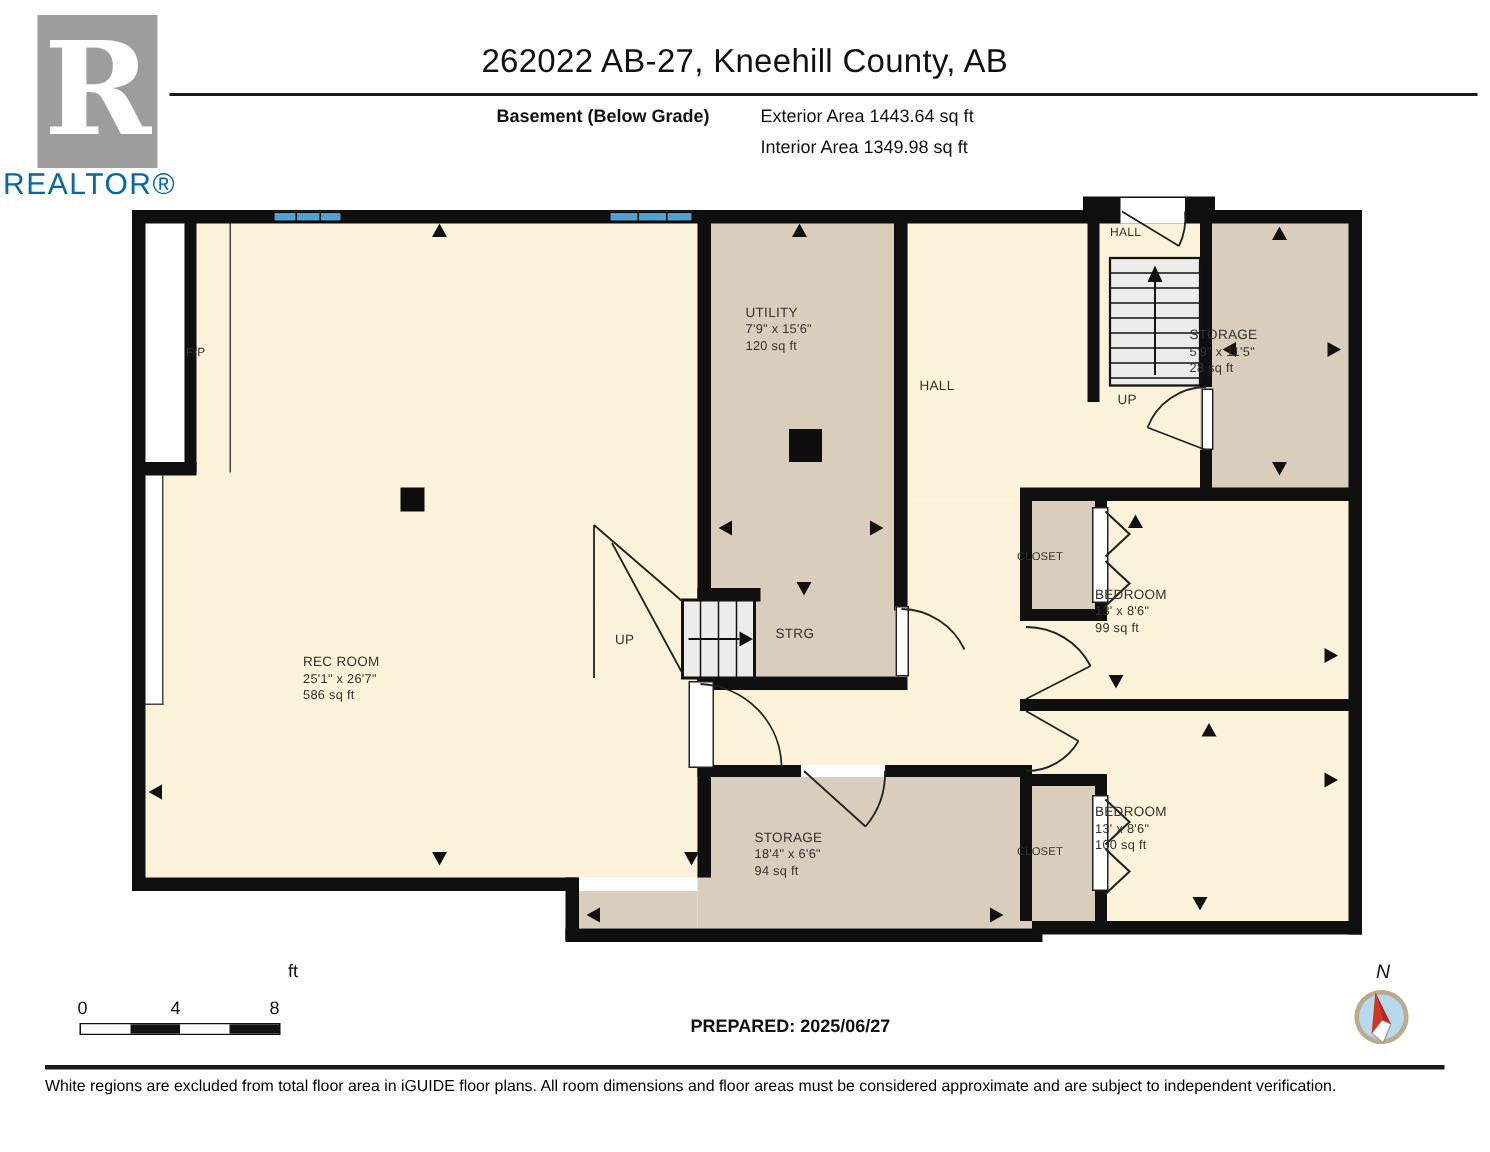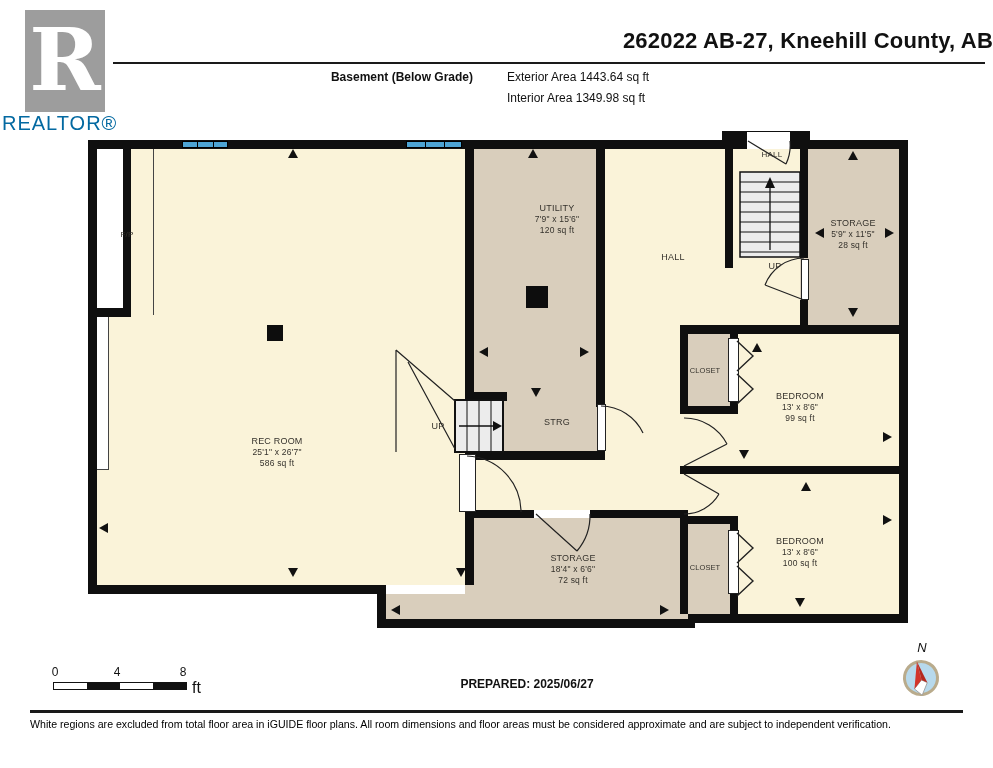--- a/index.html
+++ b/index.html
@@ -11,28 +11,28 @@
        font-family:"Liberation Sans",sans-serif;color:#111}
   .abs{position:absolute}
   .wall{position:absolute;background:var(--wall)}
   .cream{position:absolute;background:var(--cream)}
   .tan{position:absolute;background:var(--tan)}
   .white{position:absolute;background:#fff}
   .hatch{position:absolute;background:#fff;border:1px solid #222;box-sizing:border-box}
   .win{position:absolute;background:var(--win);border:1px solid #000;box-sizing:border-box}
   .win i{position:absolute;top:0;bottom:0;width:1px;background:#000}
   .post{position:absolute;background:#0d0d0d}
-  .rlabel{position:absolute;text-align:center;color:#35322c;
+  .rlabel{position:absolute;text-align:left;color:#35322c;
           font:9px/11px "Liberation Sans",sans-serif;letter-spacing:.2px;z-index:30}
   .rlabel span{display:block}
   .rlabel .sub{font-size:8.5px}
   .small{font-size:8px;line-height:9px}
   .tiny{font-size:7.5px;line-height:9px;letter-spacing:.1px}
-  .title{position:absolute;left:0;top:28px;width:993px;text-align:right;
-         font-size:22px;font-weight:bold;letter-spacing:.2px}
+  .title{position:absolute;left:0;top:28px;width:993px;text-align:center;
+         font-size:22px;font-weight:normal;letter-spacing:.2px}
   .hline{position:absolute;background:#1a1a1a}
   .hdr-sub{position:absolute;font-size:12px;line-height:14px}
   .bold{font-weight:bold}
   .logo{position:absolute;left:25px;top:10px;width:80px;height:102px;background:var(--lgray);
         text-align:center}
   .logo span{font-family:"DejaVu Serif",serif;font-weight:bold;font-size:86px;line-height:100px;color:#fff}
   .brand{position:absolute;left:2px;top:112px;width:120px;color:#0369a1;
          font-size:20px;letter-spacing:1px}
   svg.overlay{position:absolute;left:0;top:0;z-index:20;pointer-events:none}
   .scalebar{position:absolute;left:53px;top:682px;width:134px;height:8px;
@@ -207,35 +207,35 @@
   <span class="sub">99 sq ft</span>
 </div>
 <div class="rlabel" style="left:730px;top:536px;width:140px">
   <span>BEDROOM</span>
   <span class="sub">13' x 8'6"</span>
   <span class="sub">100 sq ft</span>
 </div>
 <div class="rlabel" style="left:503px;top:553px;width:140px">
   <span>STORAGE</span>
   <span class="sub">18'4" x 6'6"</span>
-  <span class="sub">72 sq ft</span>
+  <span class="sub">94 sq ft</span>
 </div>
 <div class="rlabel tiny" style="left:678px;top:366px;width:54px">CLOSET</div>
 <div class="rlabel tiny" style="left:678px;top:563px;width:54px">CLOSET</div>
-<div class="rlabel small" style="left:109px;top:230px;width:36px">F/P</div>
+<div class="rlabel small" style="left:124px;top:230px;width:36px">F/P</div>
 
 <div class="tick" style="left:48px">0</div>
 <div class="tick" style="left:110px">4</div>
 <div class="tick" style="left:176px">8</div>
 <div class="scalebar">
   <b class="sb-w"></b>
     <b class="sb-b"></b>
     <b class="sb-w"></b>
     <b class="sb-b"></b>
 </div>
-<div class="abs" style="left:192px;top:679px;font-size:16px">ft</div>
+<div class="abs" style="left:192px;top:640px;font-size:12px">ft</div>
 
 <div class="abs bold" style="left:397px;top:677px;width:260px;text-align:center;font-size:12px">PREPARED: 2025/06/27</div>
 
 <div class="abs" style="left:912px;top:640px;width:20px;text-align:center;font-size:13px;font-style:italic">N</div>
 
 <div class="hline" style="left:30px;top:710px;width:933px;height:3px"></div>
 <div class="footer-text">White regions are excluded from total floor area in iGUIDE floor plans. All room dimensions and floor areas must be considered approximate and are subject to independent verification.</div>
 
 </body></html>

